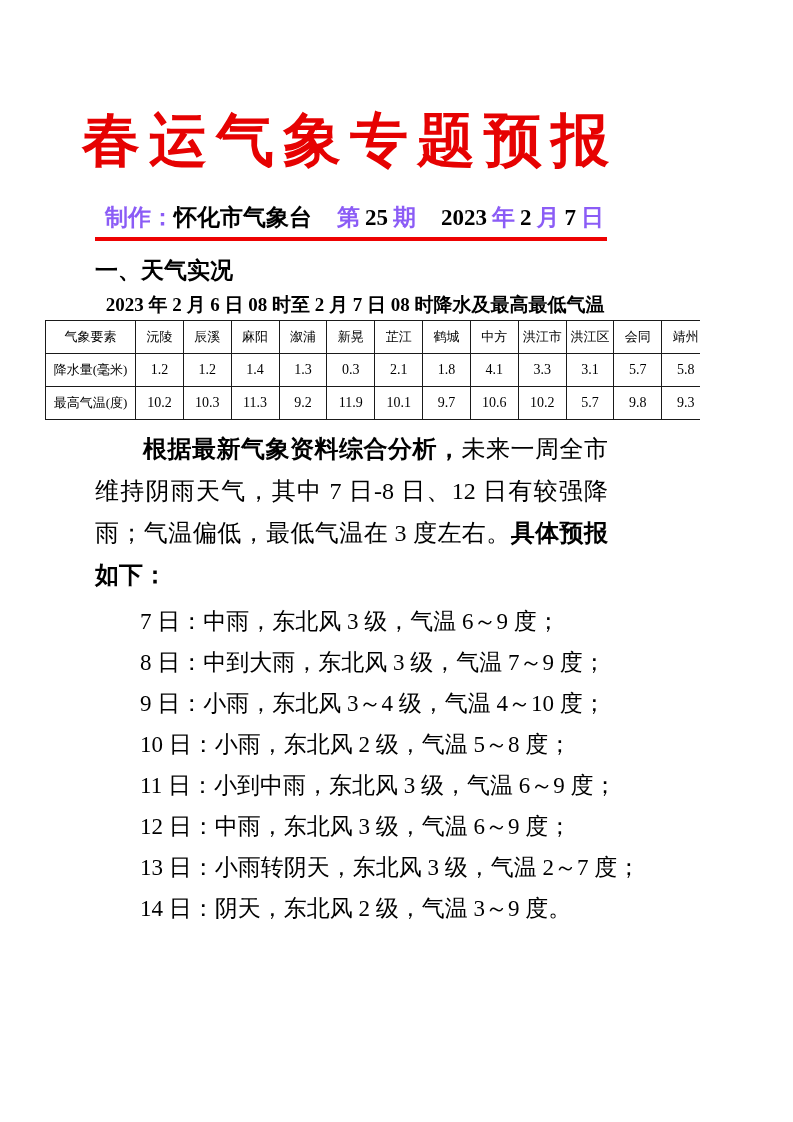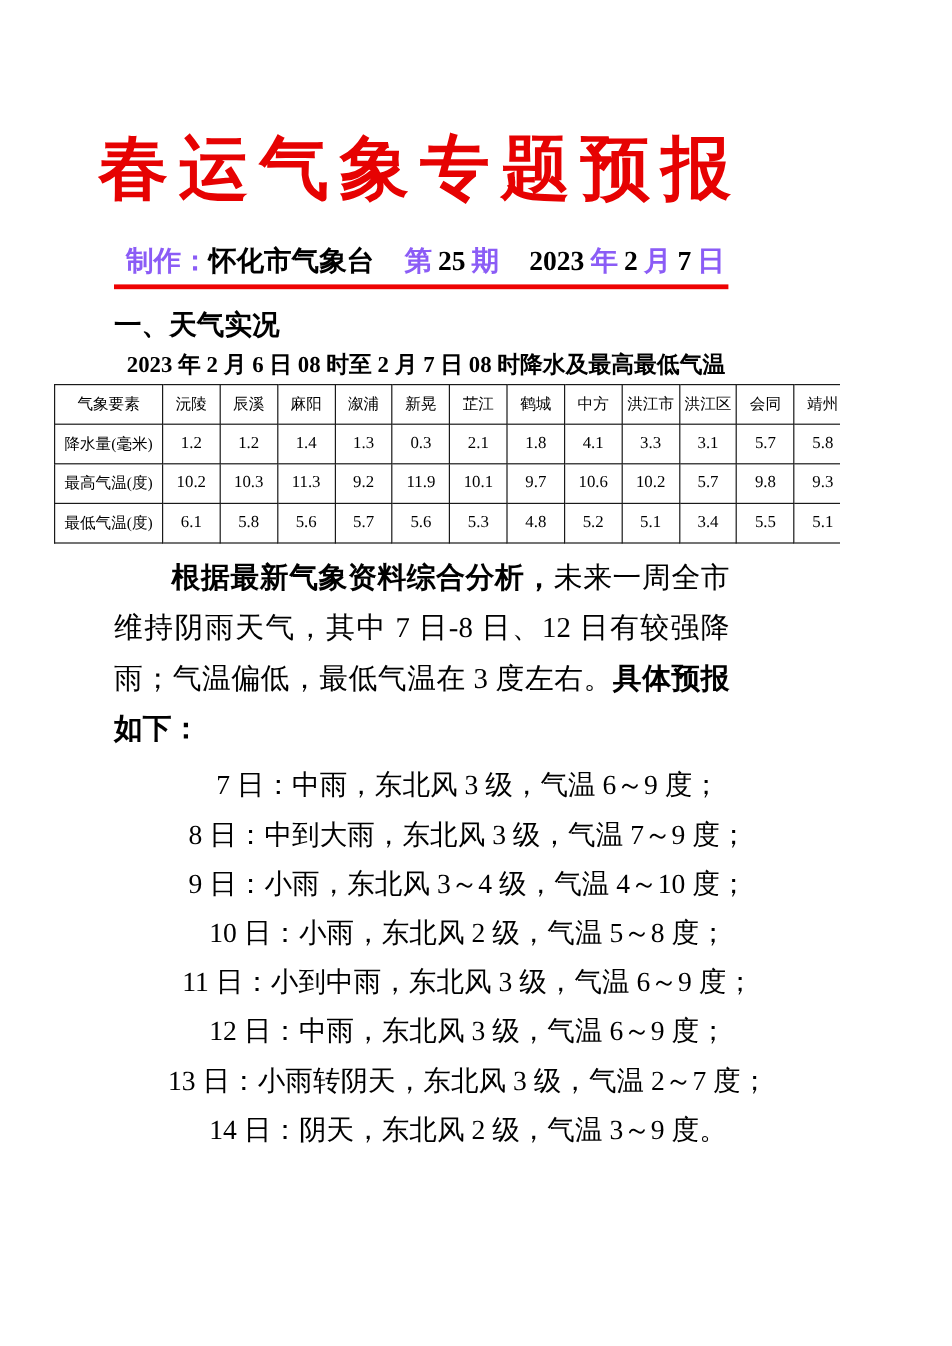--- a/index.html
+++ b/index.html
@@ -80,21 +80,20 @@
     text-align: justify;
     text-indent: 2em;
   }
   .intro .b { font-weight: bold; margin-top: 42px; }
   .forecast-list { margin: 5px 60px 0 140px; }
   .forecast-list p {
     margin: 0;
     font-size: 23px;
     line-height: 41px;
     white-space: nowrap;
-    text-align: center;
   }
 </style>
 </head>
 <body>
 
 <div class="page">
 
   <h1 class="doc-title">春运气象专题预报</h1>
 
   <div class="producer-row">
@@ -174,36 +173,20 @@
         <td>11.9</td>
         <td>10.1</td>
         <td>9.7</td>
         <td>10.6</td>
         <td>10.2</td>
         <td>5.7</td>
         <td>9.8</td>
         <td>9.3</td>
         <td>7.5</td>
       </tr>
-      <tr>
-        <td class="zh">最低气温(度)</td>
-        <td>6.1</td>
-        <td>5.8</td>
-        <td>5.6</td>
-        <td>5.7</td>
-        <td>5.6</td>
-        <td>5.3</td>
-        <td>4.8</td>
-        <td>5.2</td>
-        <td>5.1</td>
-        <td>3.4</td>
-        <td>5.5</td>
-        <td>5.1</td>
-        <td>4.9</td>
-      </tr>
     </tbody>
   </table>
 
 
   <p class="intro"><span class="b">根据最新气象资料综合分析，</span><span>未来一周全市维持阴雨天气，其中 7 日-8 日、12 日有较强降雨；气温偏低，最低气温在 3 度左右。</span><span class="b">具体预报如下：</span></p>
 
   <div class="forecast-list">
     <p>7 日：中雨，东北风 3 级，气温 6～9 度；</p>
     <p>8 日：中到大雨，东北风 3 级，气温 7～9 度；</p>
     <p>9 日：小雨，东北风 3～4 级，气温 4～10 度；</p>

